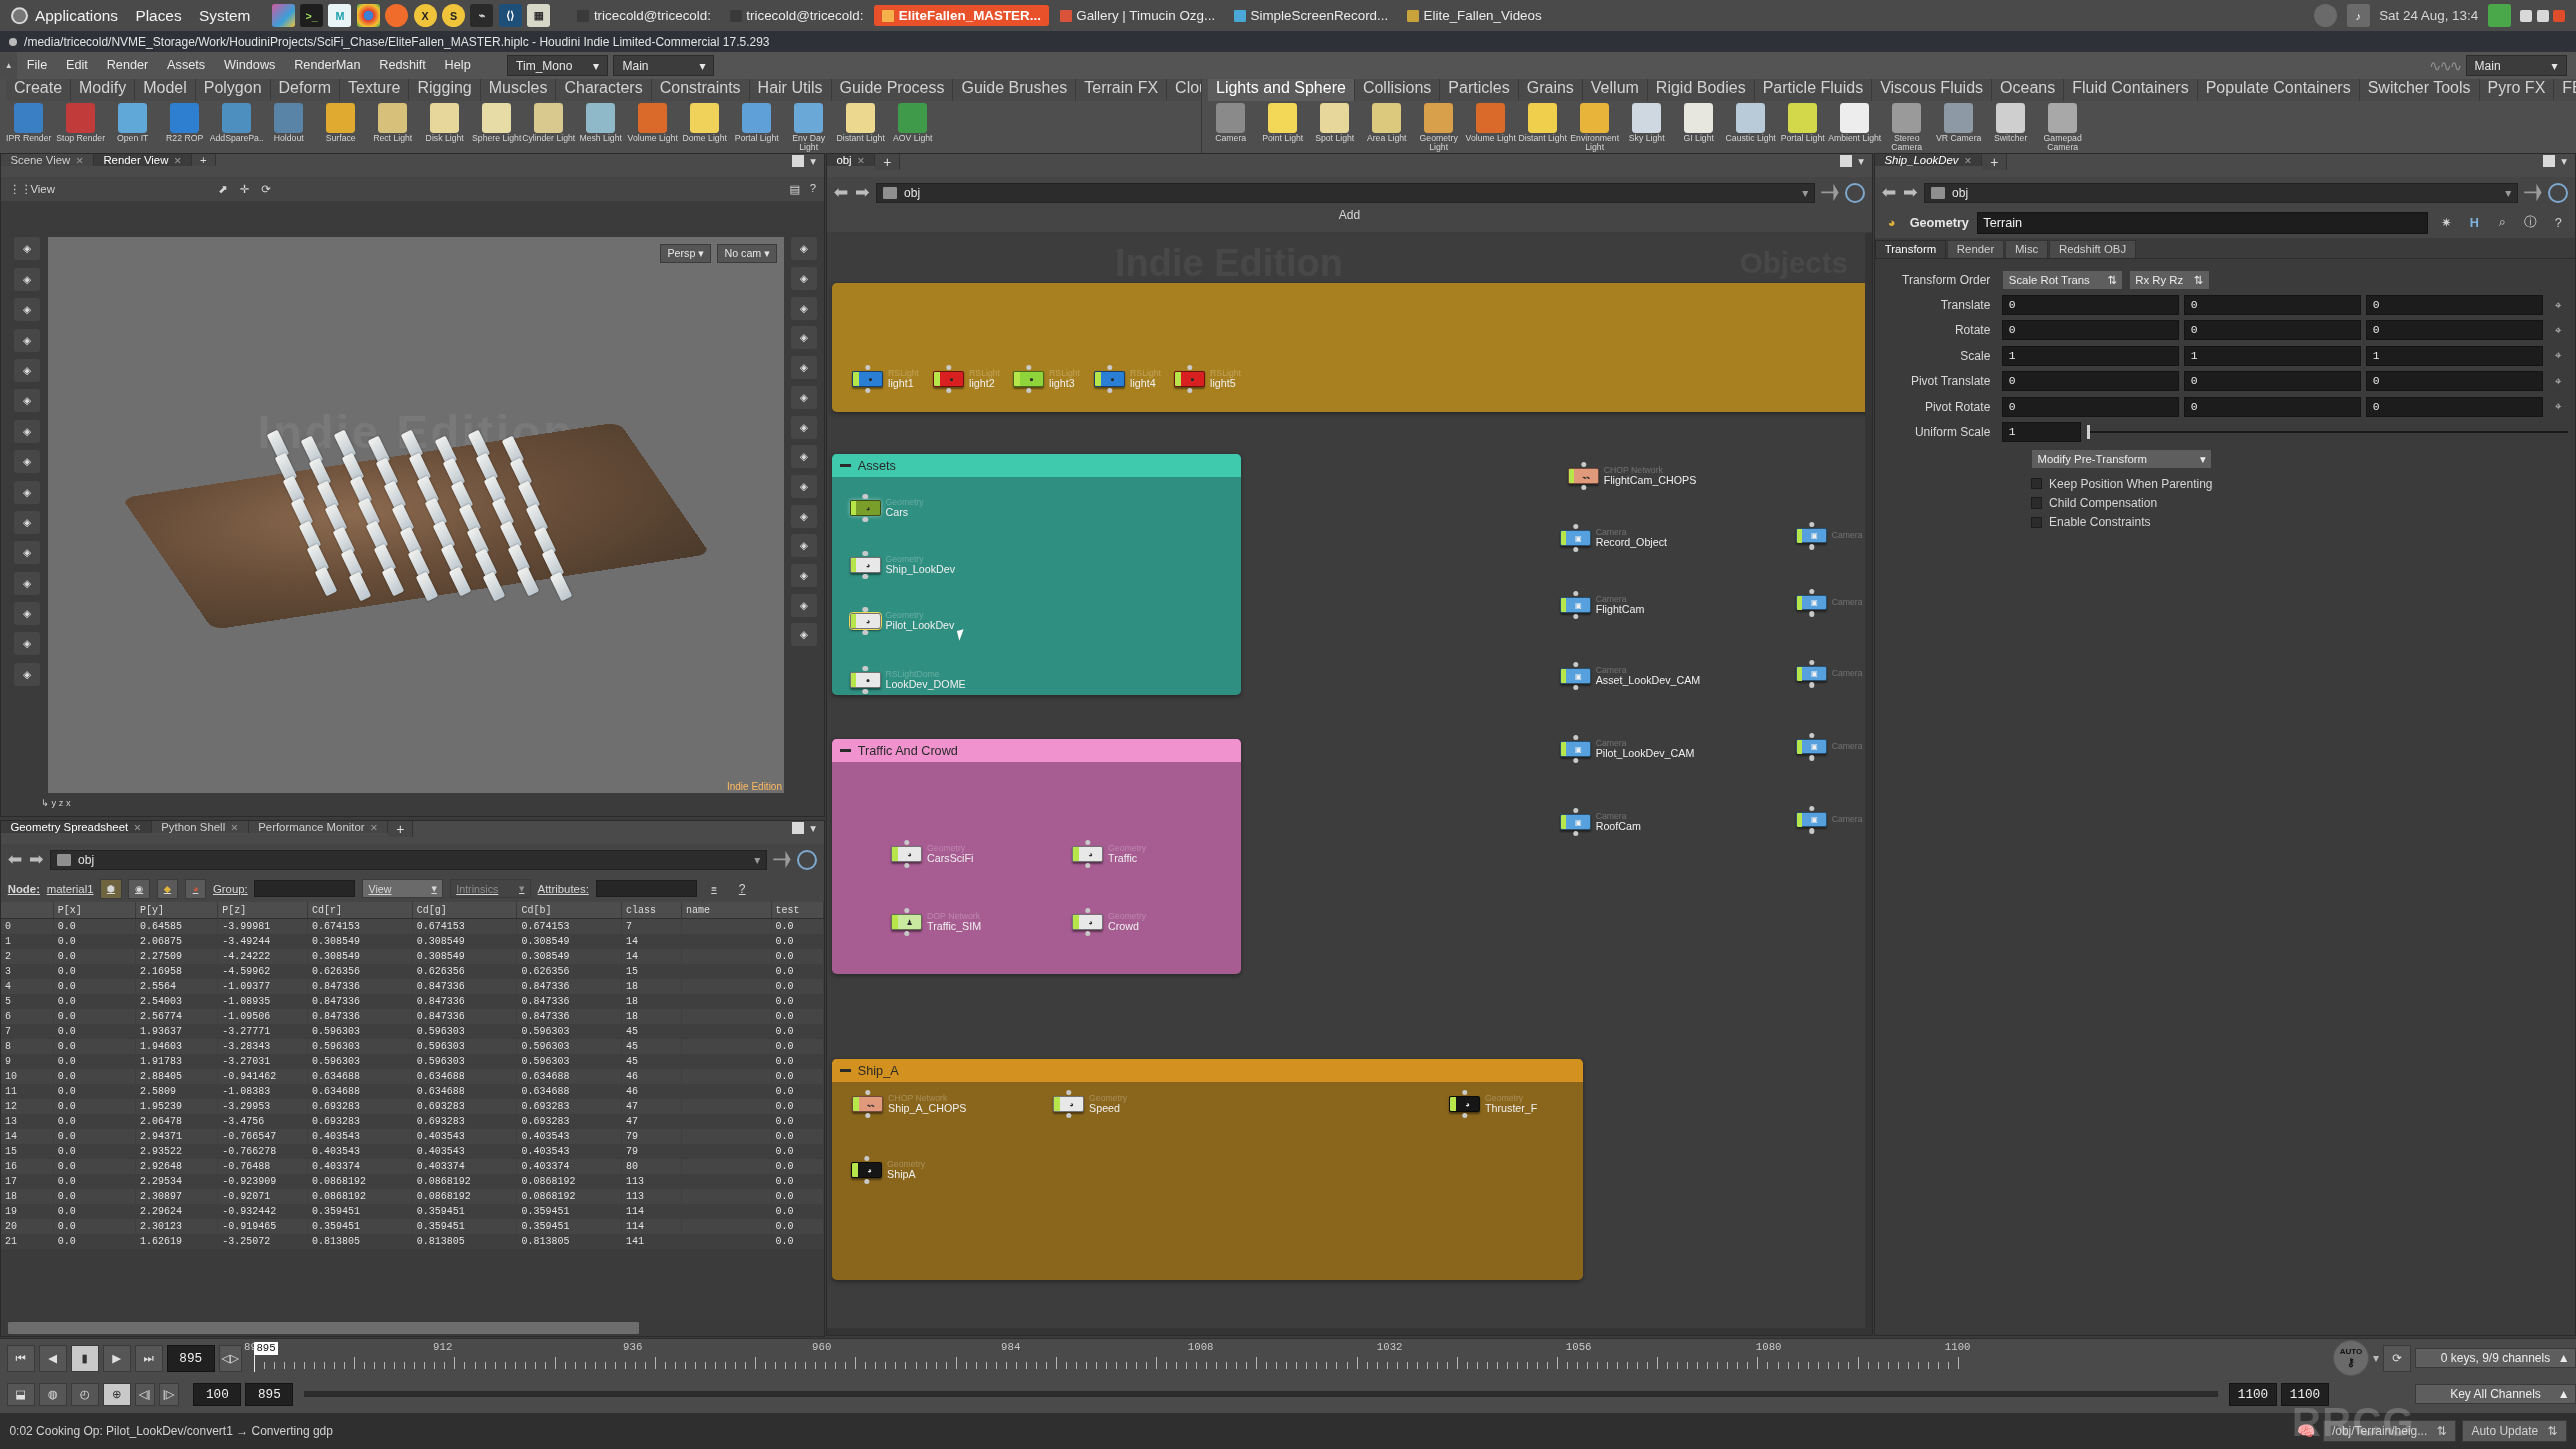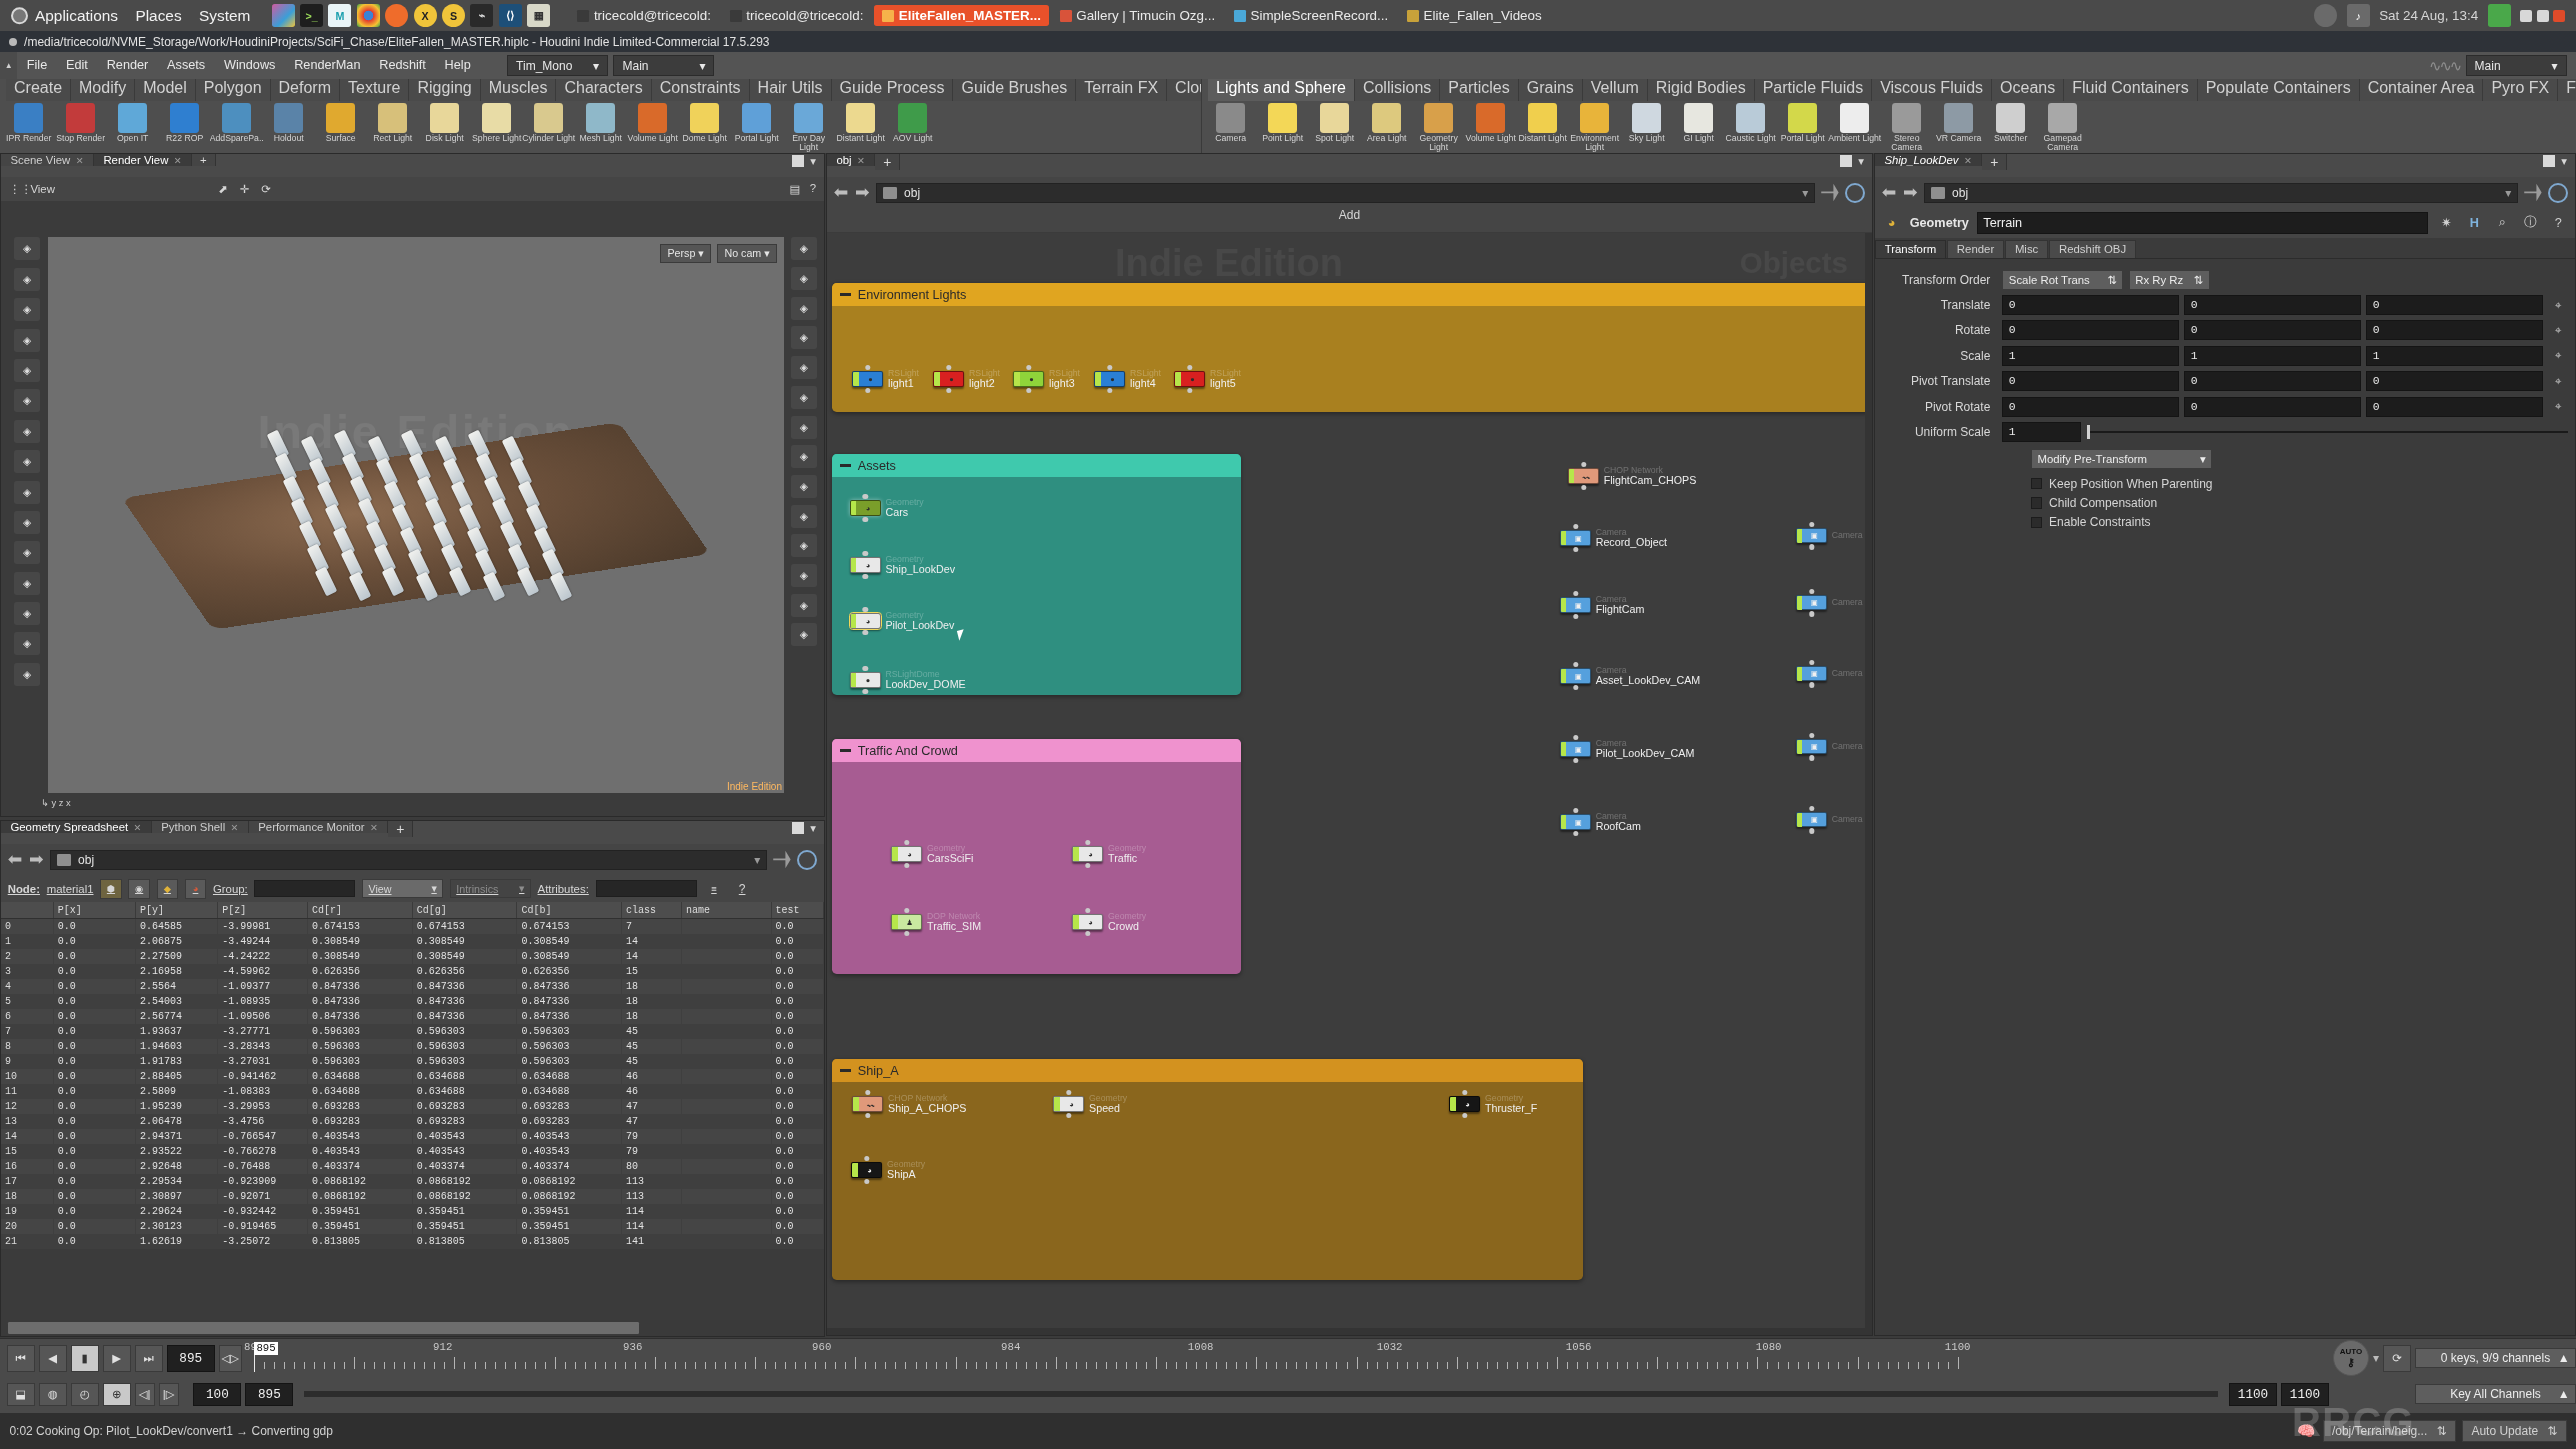--- a/index.html
+++ b/index.html
@@ -425,21 +425,21 @@
             <div class="stab">Collisions</div>
             <div class="stab">Particles</div>
             <div class="stab">Grains</div>
             <div class="stab">Vellum</div>
             <div class="stab">Rigid Bodies</div>
             <div class="stab">Particle Fluids</div>
             <div class="stab">Viscous Fluids</div>
             <div class="stab">Oceans</div>
             <div class="stab">Fluid Containers</div>
             <div class="stab">Populate Containers</div>
-            <div class="stab">Container Area</div>
+            <div class="stab">Switcher Tools</div>
             <div class="stab">Pyro FX</div>
             <div class="stab">FEM</div>
             <div class="stab">Wires</div>
             <div class="stab">Crowds</div>
             <div class="stab">Drive Simulation</div>
             <div class="stab">✛</div>
           </div>
         <div class="shelf-row" id="shelf-right-tools">
             <div class="sitem">
               <div class="sicon" style="background: rgb(138, 138, 138);"></div>
@@ -1029,24 +1029,20 @@
         <span class="ne-icb">⊞</span>
         <span class="ne-icb">⊟</span>
         <span class="ne-icb">⌕</span>
         <span class="ne-icb">⚙</span>
       </div>
     </div>
     <div class="ne-canvas" id="ne-canvas">
       <div class="ne-wm" style="left:288px;top:9.4px;font-size:38px">Indie Edition</div>
       <div class="ne-wm" style="right:24px;top:13.4px;font-size:29.5px">Objects</div>
     <div class="nbox" style="left: 5.4px; top: 50px; width: 1038px; height: 129px; background: rgb(169, 128, 31);">
-          <div class="nbox-hdr" style="background: rgb(224, 165, 32);">
-            <span class="minus"></span>
-            <span>Environment Lights</span>
-          </div>
           <div class="node" style="left: 20px; top: 86px;">
             <div class="nbody" style="background: rgb(42, 127, 212);">
               <div class="nflag"></div>
               <div class="nglyph" style="color: rgb(43, 43, 43);">●</div>
               <div class="ndot top"></div>
               <div class="ndot bot"></div>
             </div>
             <div class="nlabels">
               <div class="ntype">RSLight</div>
               <div class="nname">light1</div>

